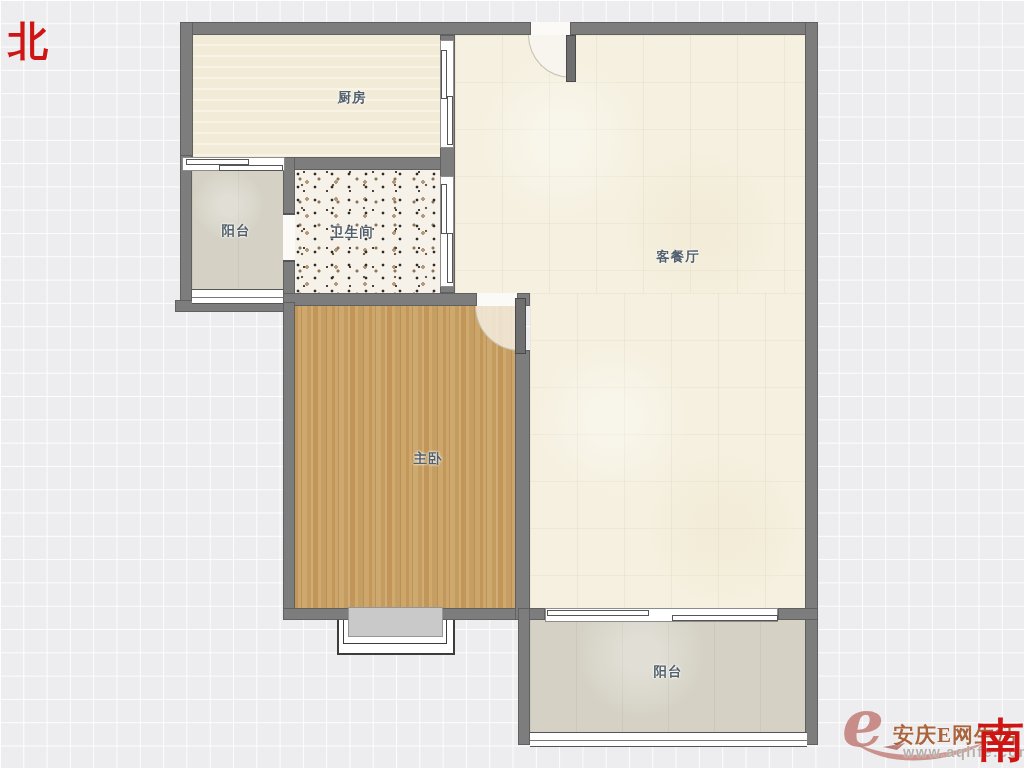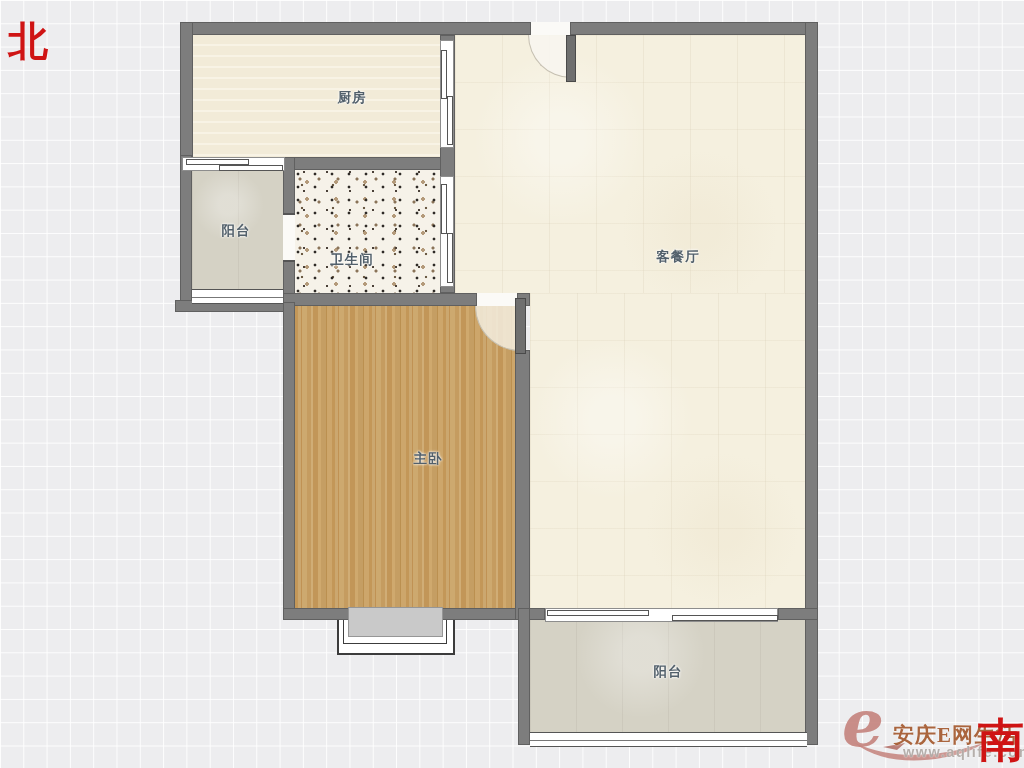--- a/index.html
+++ b/index.html
@@ -165,21 +165,21 @@
   <div class="slider" style="left:545px;top:608px;width:233px;height:14px;"></div>
   <div class="panel" style="left:547px;top:610px;width:100px;height:4px;"></div>
   <div class="panel" style="left:672px;top:615px;width:104px;height:4px;"></div>
 
   <div class="window" style="left:530px;top:732px;width:277px;height:13px;">
       <div class="mid"></div>
     </div>
 
   <div class="room-label" style="left:352px;top:98px;">厨房</div>
   <div class="room-label" style="left:236px;top:231px;">阳台</div>
-  <div class="room-label" style="left:352px;top:233px;margin-top:27px;">卫生间</div>
+  <div class="room-label" style="left:352px;top:233px;">卫生间</div>
   <div class="room-label" style="left:678px;top:257px;">客餐厅</div>
   <div class="room-label" style="left:428px;top:459px;">主卧</div>
   <div class="room-label" style="left:668px;top:672px;">阳台</div>
 </div>
 
 <div class="compass compass-north">北</div>
 <div class="compass compass-south">南</div>
 
 <div class="wm wm-e">e</div>
 <svg class="wm wm-swoosh" width="140" height="26" viewBox="0 0 140 26">

